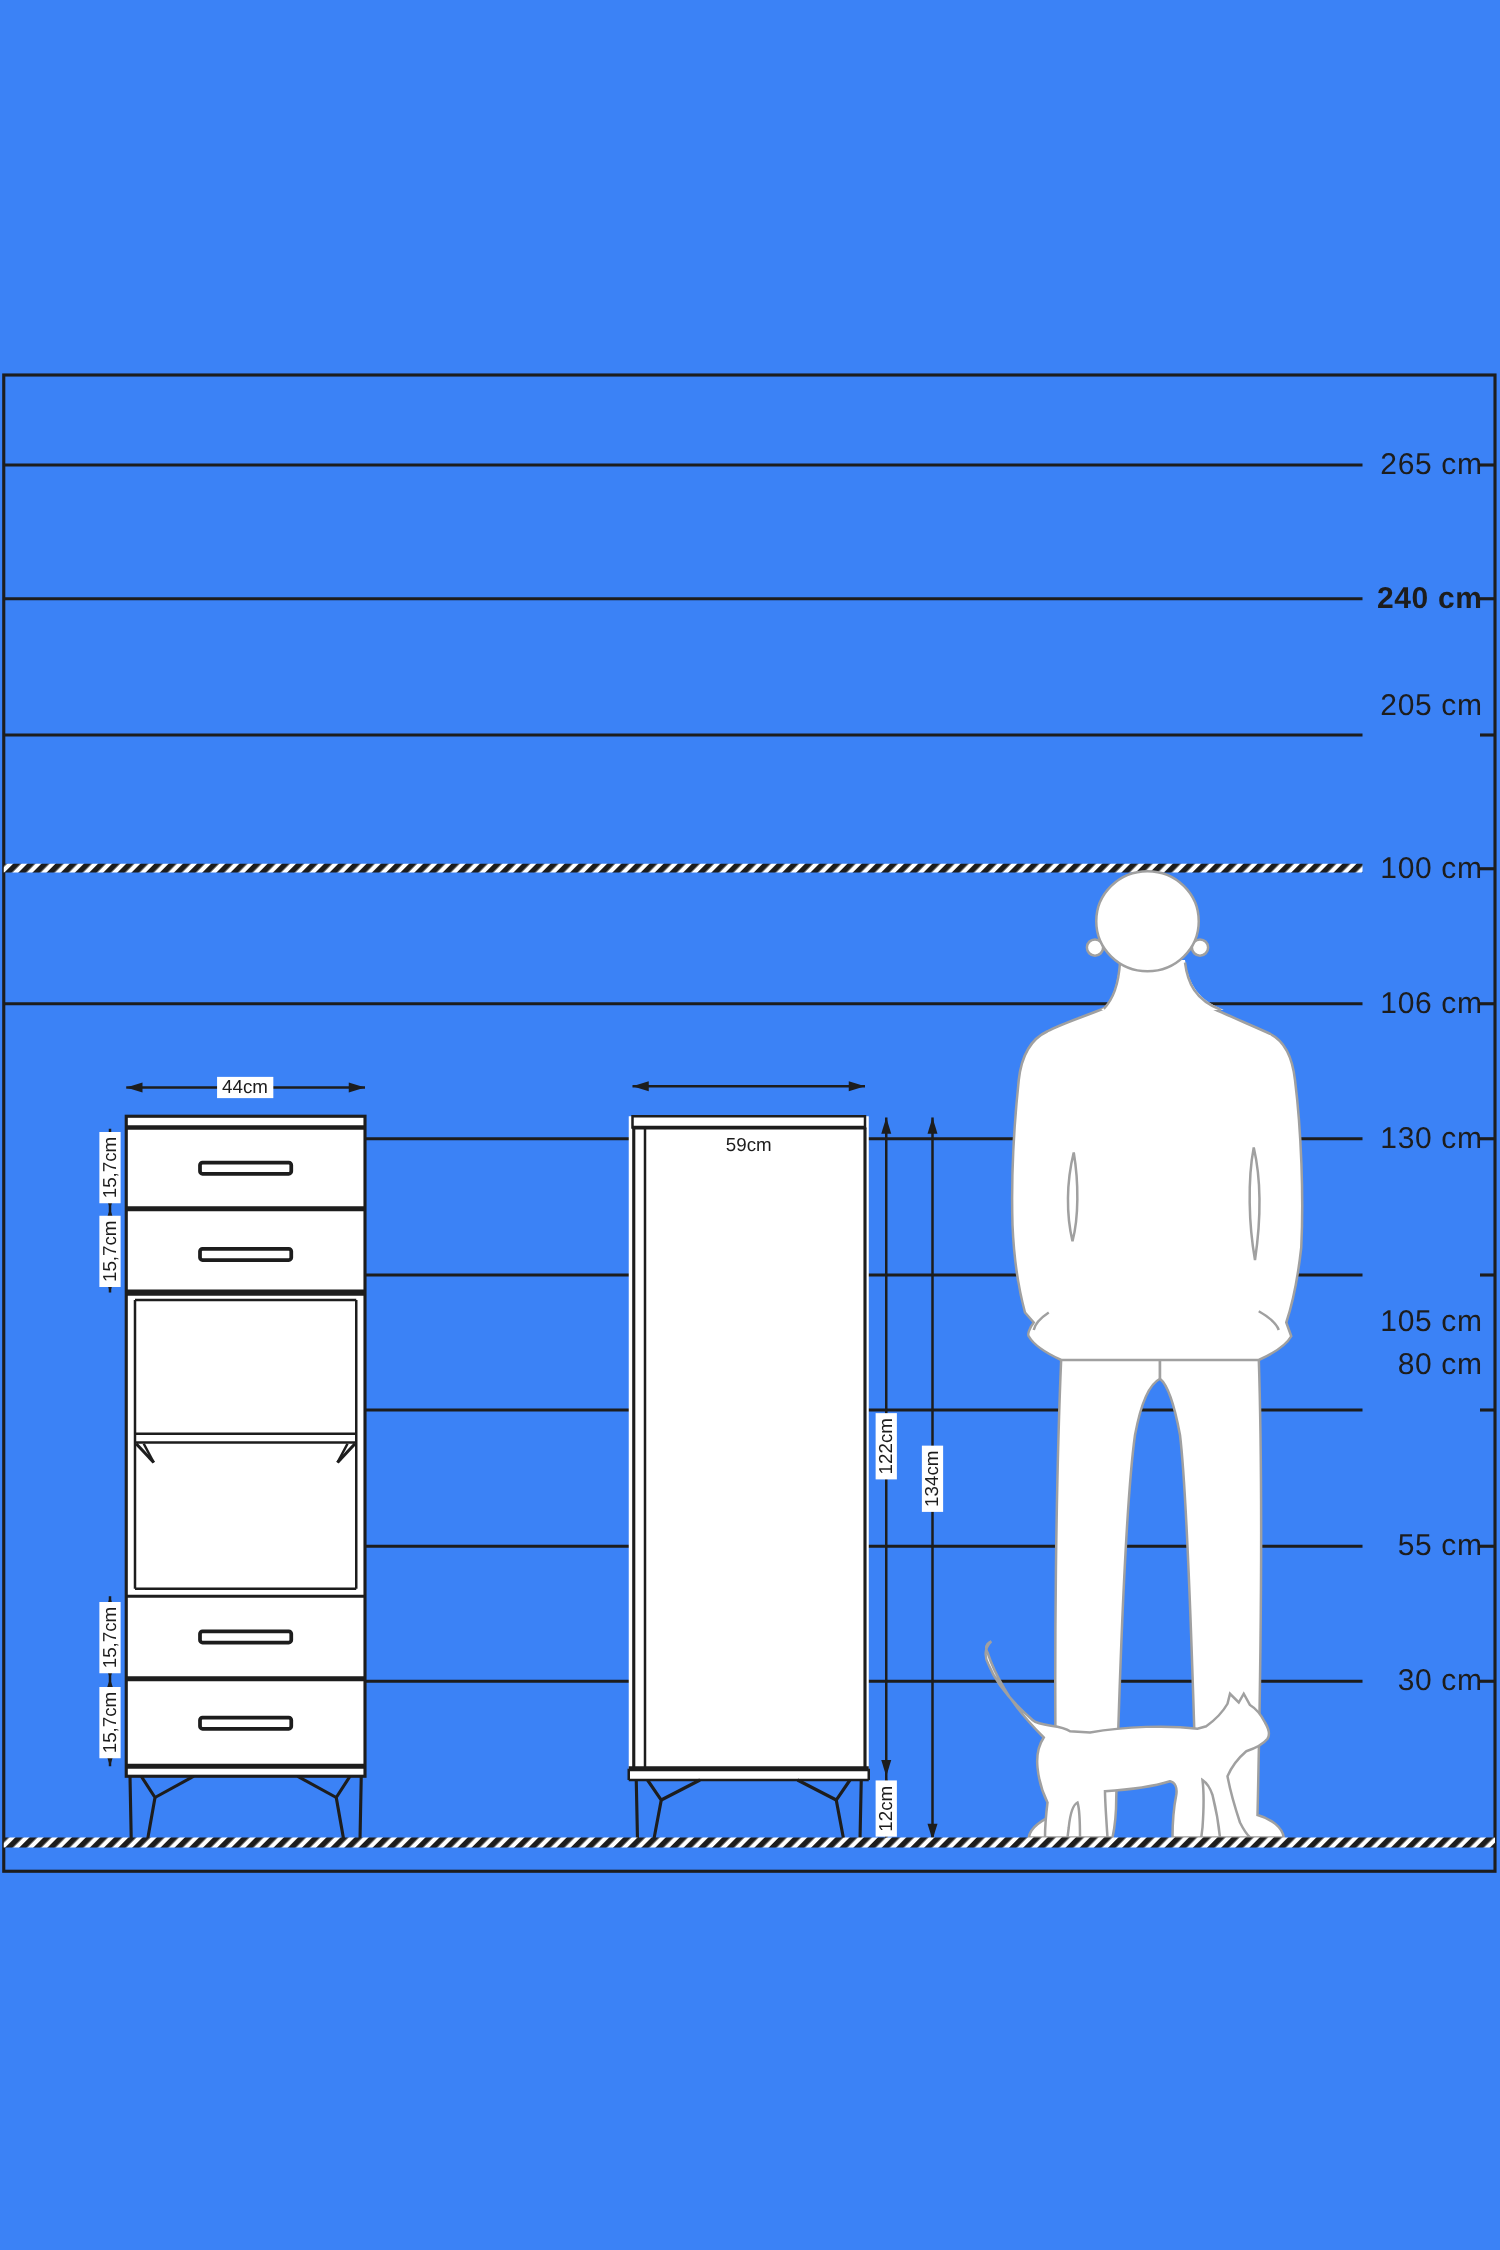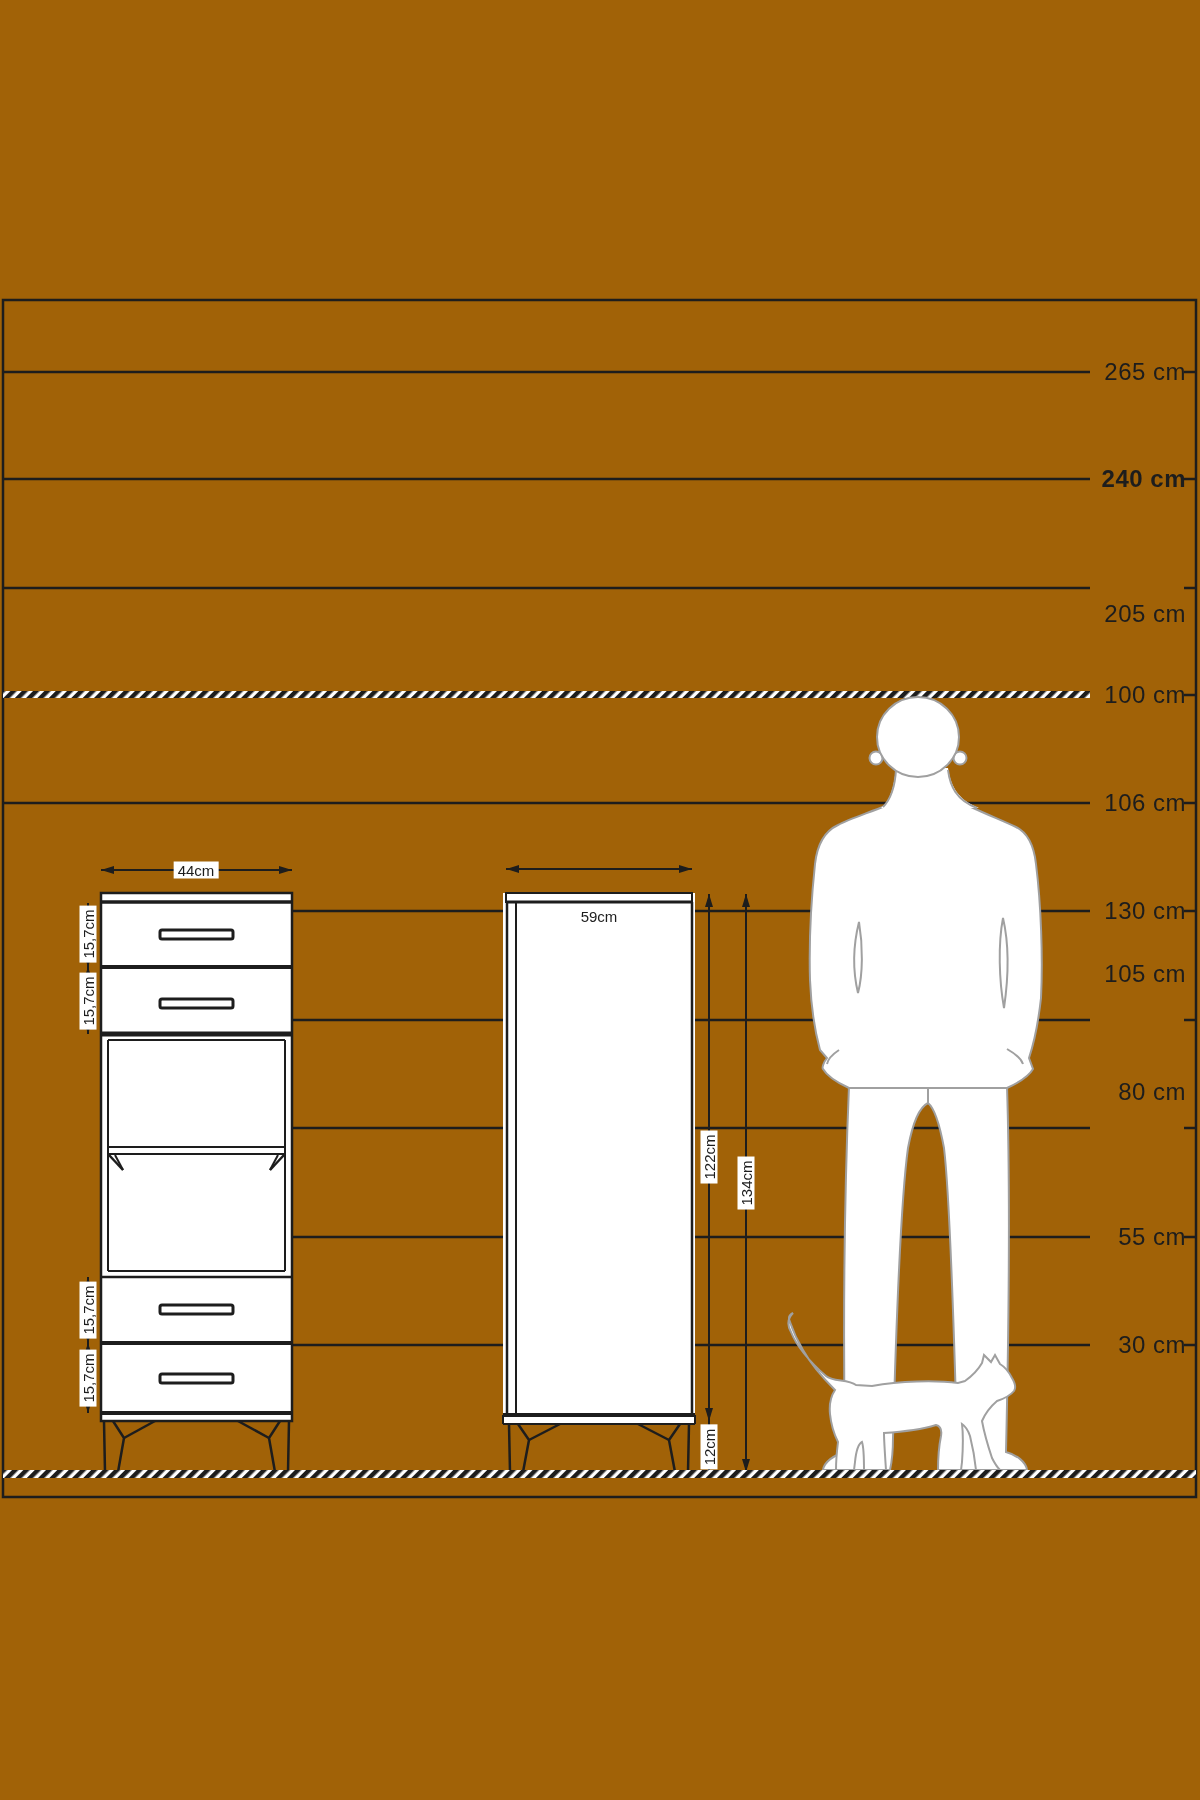--- a/index.html
+++ b/index.html
@@ -1,19 +1,19 @@
 <!DOCTYPE html>
 <html><head>
 <meta charset="utf-8">
 <style>
   html,body{margin:0;padding:0;background:#ffffff;}
   .canvas{
     position:relative;
     width:1200px;height:1800px;
-    background:#a16207;
+    background:#3b82f6;
     font-family:"Liberation Sans", sans-serif;
     overflow:hidden;
   }
   .canvas svg{position:absolute;left:0;top:0;}
   .hlabel{
     position:absolute;
     left:1000px;width:186px;
     height:30px;line-height:30px;
     text-align:right;
     font-size:24px;color:#1d1d1d;
@@ -213,25 +213,25 @@
       <polygon points="709,1472 705,1459 713,1459"></polygon>
       <polygon points="746,894 742,907 750,907"></polygon>
       <polygon points="746,1472 742,1459 750,1459"></polygon>
     </g>
 
     <rect x="3" y="1470" width="1193" height="8" fill="url(#hatch)"></rect>
   </svg>
 
   <div class="hlabel" style="top:357px;">265 cm</div>
   <div class="hlabel" style="top:464px;font-weight:bold;">240 cm</div>
-  <div class="hlabel" style="top:599px;">205 cm</div>
+  <div class="hlabel" style="top:550px;">205 cm</div>
   <div class="hlabel" style="top:680px;">100 cm</div>
   <div class="hlabel" style="top:788px;">106 cm</div>
   <div class="hlabel" style="top:896px;">130 cm</div>
-  <div class="hlabel" style="top:959px;">105 cm</div>
+  <div class="hlabel" style="top:1043px;">105 cm</div>
   <div class="hlabel" style="top:1077px;">80 cm</div>
   <div class="hlabel" style="top:1222px;">55 cm</div>
   <div class="hlabel" style="top:1330px;">30 cm</div>
 
   <div class="dimlabel" style="left:196px;top:870px;">44cm</div>
   <div class="dimlabel" style="left:599px;top:916px;">59cm</div>
 
   <div class="dimlabel rot" style="left:88px;top:934px;">15,7cm</div>
   <div class="dimlabel rot" style="left:88px;top:1001px;">15,7cm</div>
   <div class="dimlabel rot" style="left:88px;top:1310px;">15,7cm</div>

